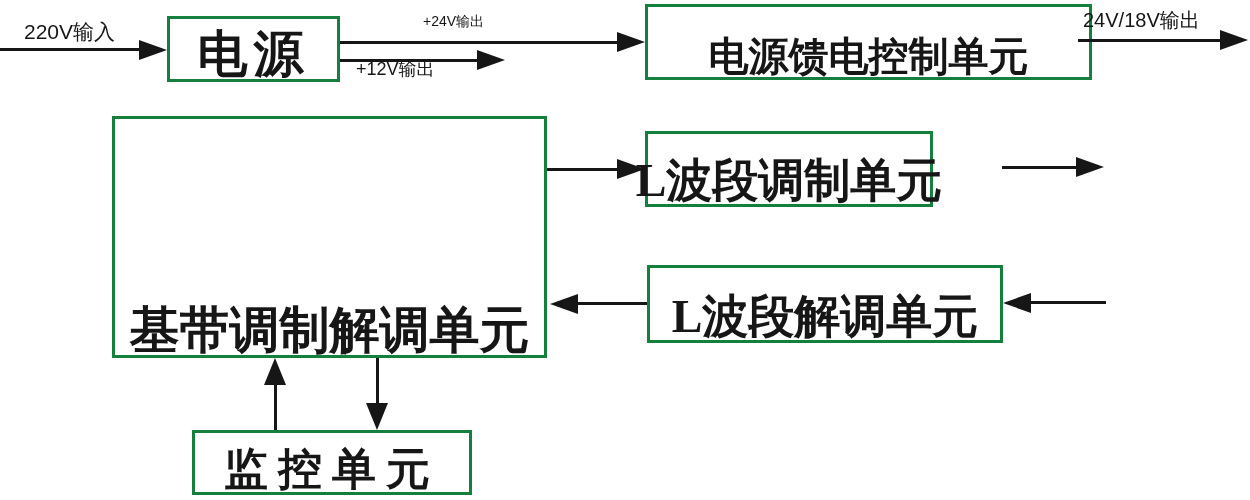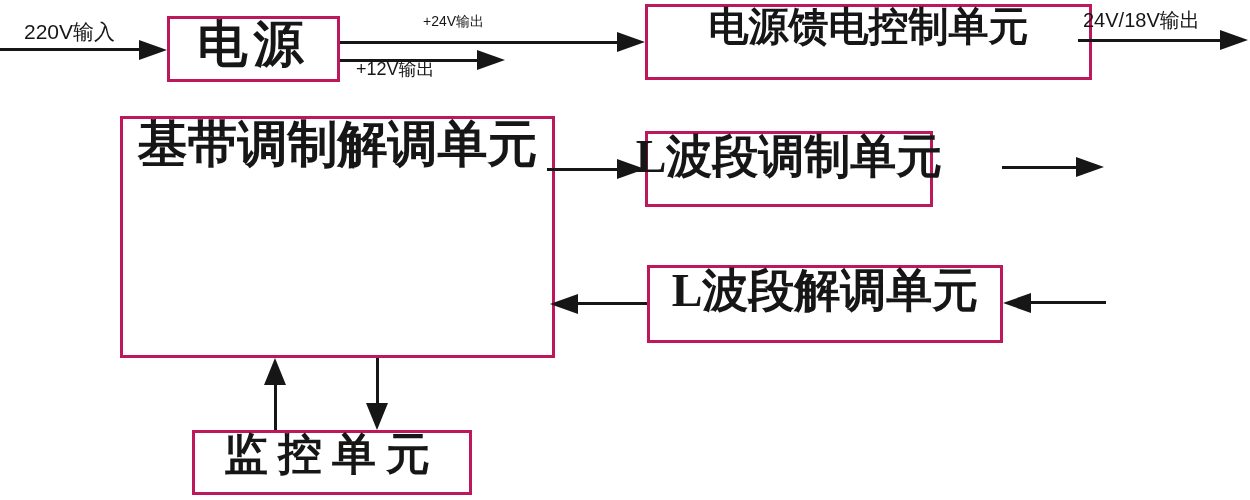--- a/index.html
+++ b/index.html
@@ -8,24 +8,24 @@
     width: 1250px;
     height: 500px;
     background: #ffffff;
     color: #161616;
     font-family: "Liberation Serif", "DejaVu Serif", serif;
     overflow: hidden;
   }
   .box {
     position: absolute;
     box-sizing: border-box;
-    border: 3px solid #be185d;
+    border: 3px solid #15803d;
     background: #ffffff;
     display: flex;
-    align-items: flex-start;
+    align-items: flex-end;
     justify-content: center;
     font-weight: bold;
     white-space: nowrap;
     line-height: 1;
   }
   .hline, .vline { position: absolute; background: #161616; }
   .ah { position: absolute; width: 0; height: 0; }
   .ah.r { border-top: 10px solid transparent; border-bottom: 10px solid transparent; border-left: 28px solid #161616; }
   .ah.l { border-top: 10px solid transparent; border-bottom: 10px solid transparent; border-right: 28px solid #161616; }
   .ah.u { border-left: 11px solid transparent; border-right: 11px solid transparent; border-bottom: 27px solid #161616; }
@@ -33,21 +33,21 @@
   .lbl {
     position: absolute;
     font-weight: normal;
     font-family: "Liberation Sans", "DejaVu Sans", sans-serif;
     white-space: nowrap;
     line-height: 1;
   }
   
   .b-power    { left: 167px; top: 16px;  width: 173px; height: 66px;  font-size: 50px; letter-spacing: 6px; }
   .b-feed     { left: 645px; top: 4px;   width: 447px; height: 76px;  font-size: 40px; }
-  .b-baseband { left: 112px; top: 116px; width: 435px; height: 242px; font-size: 50px; margin-left: 8px; }
+  .b-baseband { left: 112px; top: 116px; width: 435px; height: 242px; font-size: 50px; }
   .b-lmod     { left: 645px; top: 131px; width: 288px; height: 76px;  font-size: 46px; }
   .b-ldemod   { left: 647px; top: 265px; width: 356px; height: 78px;  font-size: 46px; }
   .b-monitor  { left: 192px; top: 430px; width: 280px; height: 65px;  font-size: 44px; letter-spacing: 10px; }
   
   .l-220  { left: 24px;   top: 21px; font-size: 21px; }
   .l-24   { left: 423px;  top: 14px; font-size: 14px; }
   .l-12   { left: 356px;  top: 60px; font-size: 18px; }
   .l-2418 { left: 1083px; top: 10px; font-size: 20px; }
 </style>
 </head>

